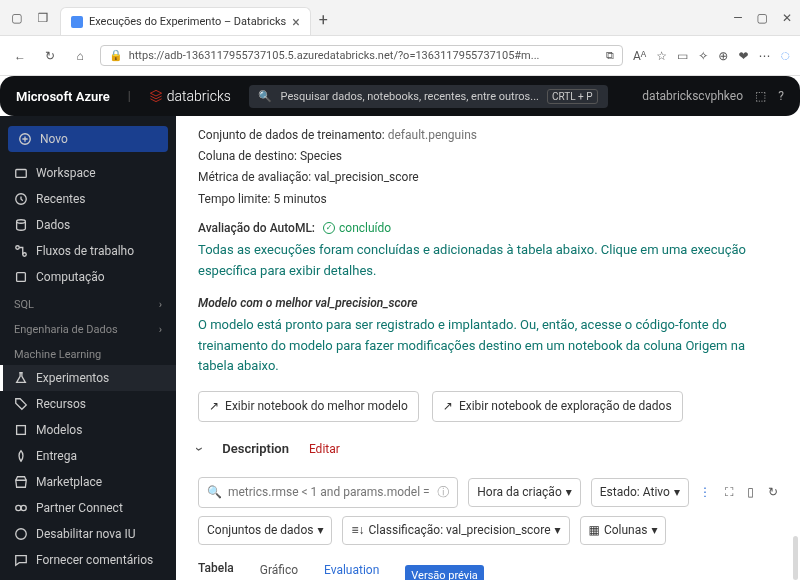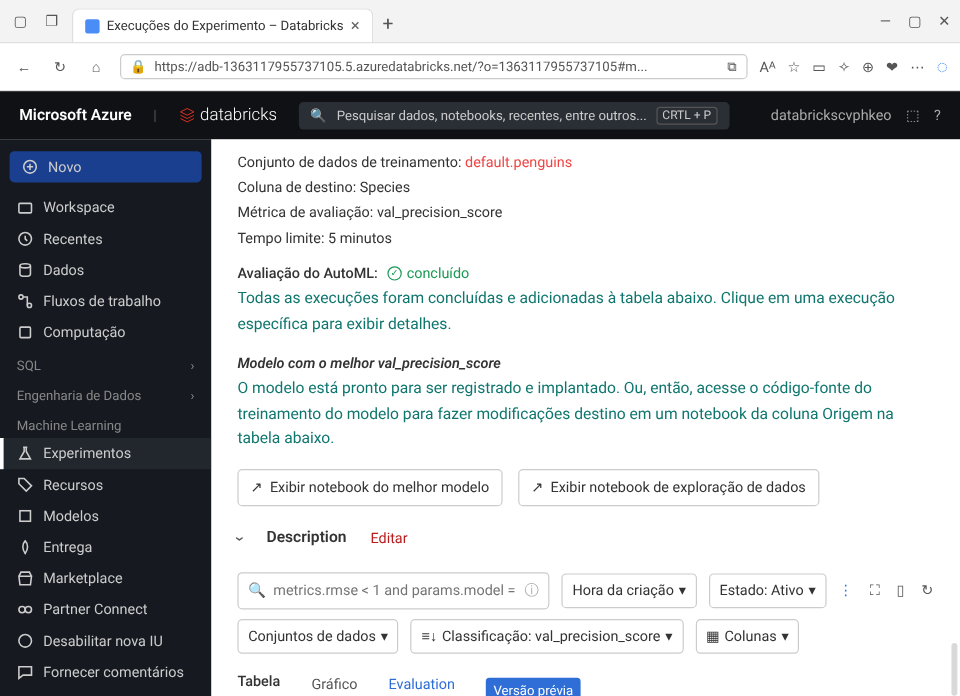--- a/index.html
+++ b/index.html
@@ -9,40 +9,40 @@
 .tab { display:flex; align-items:center; background:#fff; border:1px solid #e0e0e0; border-bottom:none; border-radius:6px 6px 0 0; padding:4px 10px; gap:6px; font-size:11px; height:28px; margin-top:auto;}
 .tab-favicon { width:12px; height:12px; background:#4a8df6; border-radius:2px; }
 .tab-close { color:#666; font-size:14px; cursor:pointer; }
 .tab-plus { font-size:16px; color:#555; margin-top:auto; margin-bottom:6px; }
 .win-controls { margin-left:auto; display:flex; gap:14px; color:#555; font-size:12px; }
 .navbar { height:40px; display:flex; align-items:center; padding:0 10px; gap:10px; border-bottom:1px solid #e0e0e0; }
 .nav-icon { width:20px; height:20px; display:flex; align-items:center; justify-content:center; color:#555; }
 .urlbar { flex:1; display:flex; align-items:center; background:#fff; border:1px solid #ccc; border-radius:4px; padding:3px 8px; gap:6px; font-size:11px; color:#555; }
 .urlbar .url-text { flex:1; overflow:hidden; white-space:nowrap; }
 .nav-right { display:flex; gap:10px; align-items:center; color:#555; }
-.azure-bar { height:40px; background:#0f1114; display:flex; align-items:center; padding:16px 16px; gap:18px; color:#fff; font-size:12px; }
+.azure-bar { height:40px; background:#0f1114; display:flex; align-items:center; padding:16px 16px; gap:18px; color:#fff; font-size:12px;border-radius:14px; }
 .azure-ms { font-weight:600; font-size:13px; }
 .databricks { font-weight:300; font-size:14px; display:flex; align-items:center; gap:4px;}
 .db-logo{ width:14px;height:14px; }
 .search-pill { display:flex; align-items:center; background:#2a2e35; border-radius:4px; padding:4px 10px; gap:8px; font-size:11px; color:#ccc; }
 .search-pill .kbd { border:1px solid #555; padding:1px 4px; border-radius:3px; font-size:10px; }
 .azure-right { margin-left:auto; display:flex; gap:12px; align-items:center; color:#aaa; font-size:12px;}
 .app { display:flex; height:464px; }
 .sidebar { width:176px; background:#161a20; color:#ccc; display:flex; flex-direction:column; padding-top:8px; font-size:12px; overflow:hidden;}
 .side-item { display:flex; align-items:center; gap:8px; padding:6px 14px; cursor:pointer; position:relative;}
 .side-item.new { background:#1a3f8f; margin:2px 8px 8px; border-radius:4px; padding:6px 10px;}
 .side-item.active { background:#22262d; }
 .side-item.active::before { content:""; position:absolute; left:0; top:0; bottom:0; width:3px; background:#fff; }
 .side-icon { width:14px; height:14px; flex-shrink:0; }
 .side-section { padding:8px 14px 4px; font-size:11px; color:#888; display:flex; justify-content:space-between; }
 .side-bottom { margin-top:auto; padding-bottom:8px;}
 .content { flex:1; padding:10px 22px; overflow:auto; color:#333; font-size:12px; line-height:1.6; position:relative;}
 .meta-row { margin-bottom:2px; font-size:12px; color:#333; }
 .meta-row .label { color:#333; }
-.meta-row a { color:#ef4444; text-decoration:none; }
+.meta-row a { color:#737373; text-decoration:none; }
 .eval-row { margin-top:10px; display:flex; gap:8px; align-items:center;}
 .status-ok { color:#1a9955; display:flex; align-items:center; gap:4px; }
 .desc { margin-top:2px; color:#0f766e; font-size:13px; }
 .section-title { font-weight:600; margin-top:12px; font-size:12px;font-style:italic;}
 .btn-outline { display:inline-flex; align-items:center; gap:6px; border:1px solid #ccc; border-radius:4px; padding:5px 10px; font-size:12px; color:#333; background:#fff; cursor:pointer; margin-right:10px;}
 .btn-row { margin-top:14px; }
 .desc-toggle { margin-top:16px; display:flex; align-items:center; gap:20px; font-size:13px; font-weight:600;}
 .desc-toggle .edit { font-weight:400; font-size:12px; color:#b91c1c; }
 .chevron{ transform:rotate(90deg); display:inline-block; font-size:14px; color:#555; }
 .filters-row { margin-top:16px; display:flex; gap:10px; align-items:center; flex-wrap:wrap;}

